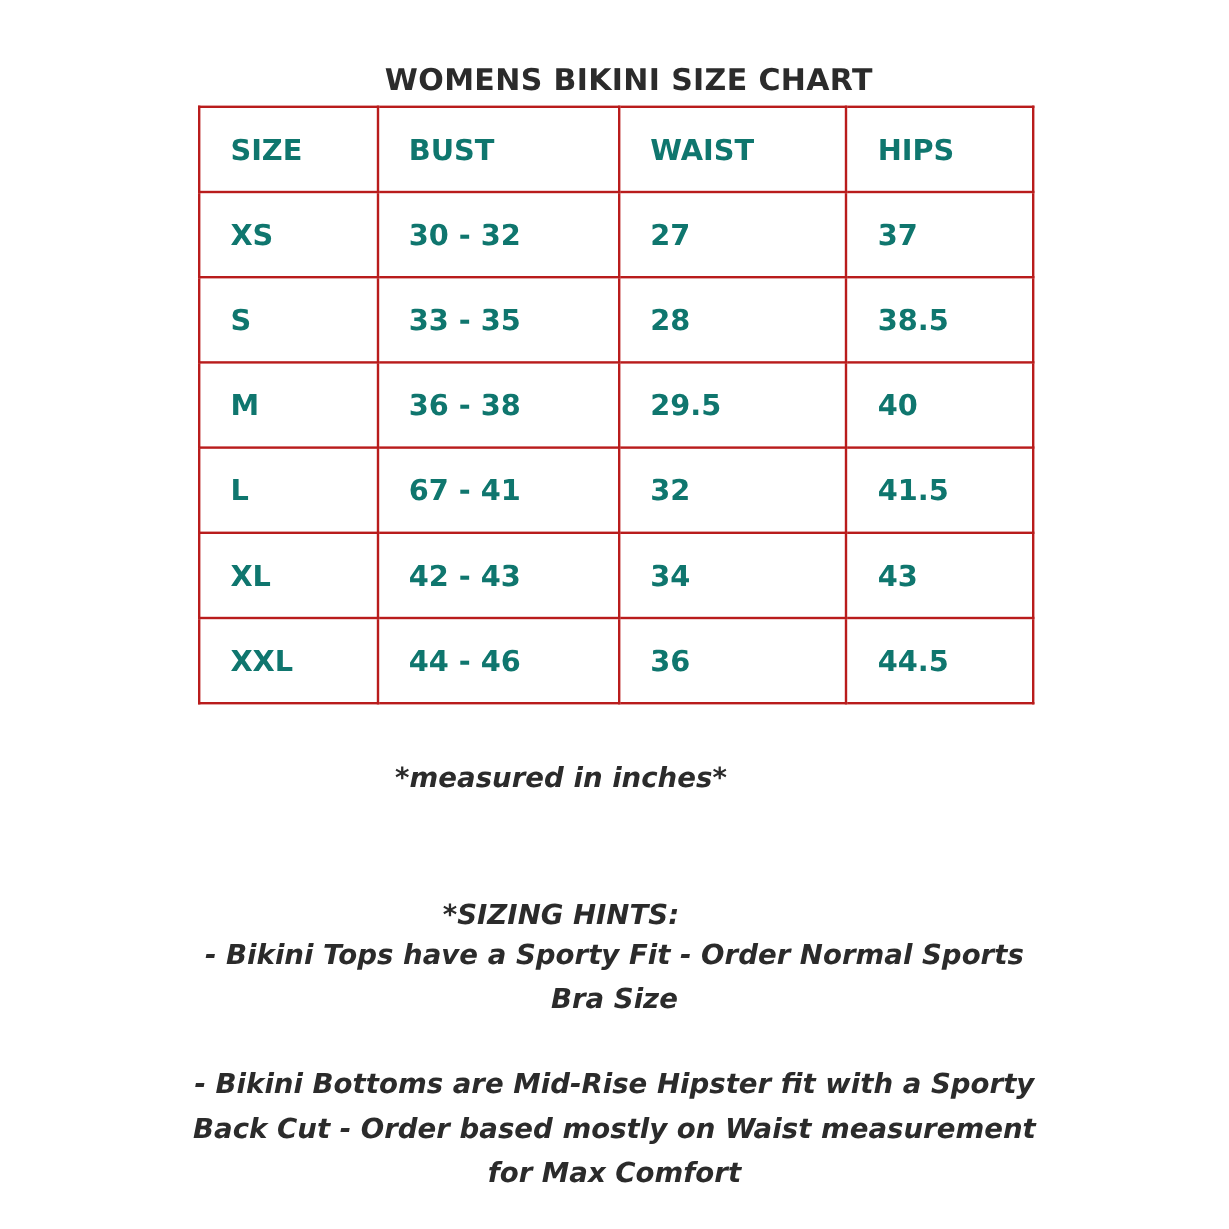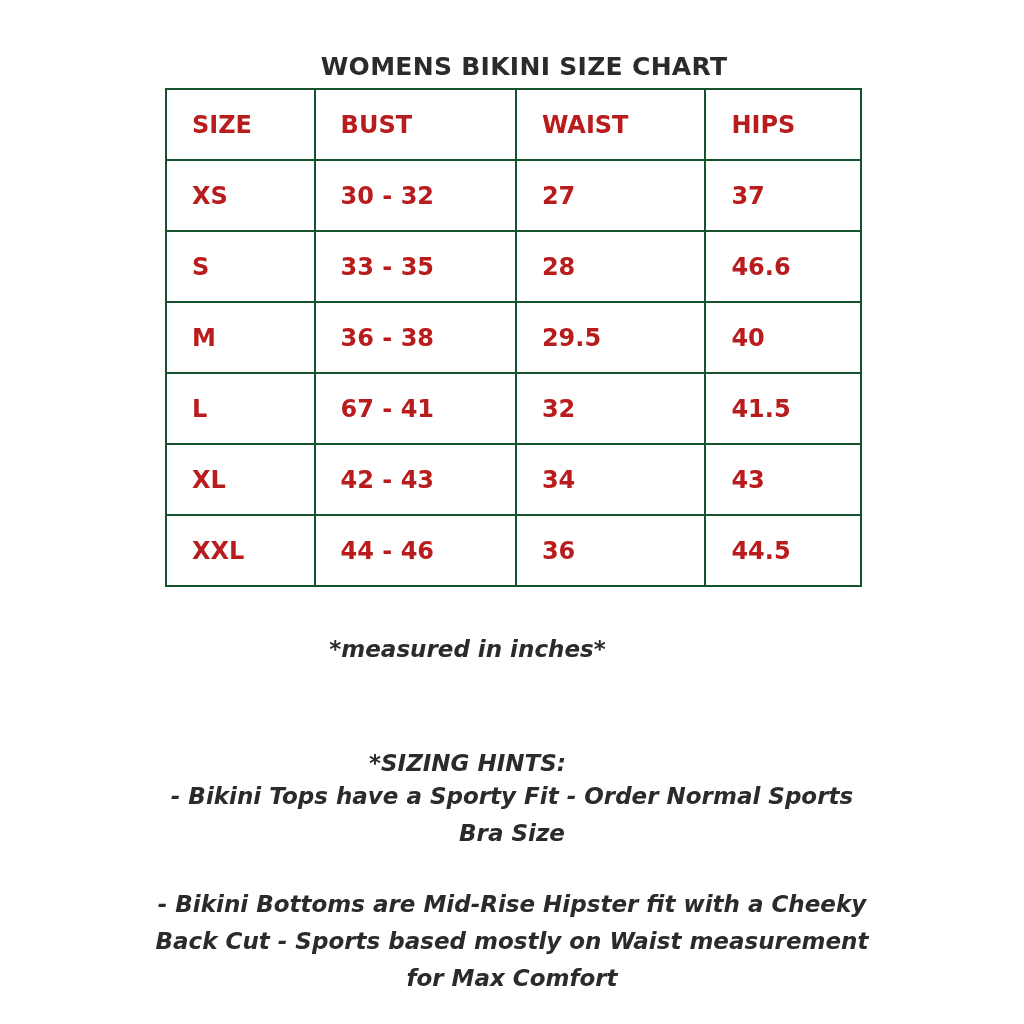--- a/index.html
+++ b/index.html
@@ -2,22 +2,22 @@
 <html><head>
   <meta charset="utf-8">
   <style>
     html, body { margin: 0; padding: 0; background: #ffffff; }
     body { width: 1024px; height: 1024px; position: relative; overflow: hidden;
            font-family: "DejaVu Sans", sans-serif; color: #2b2b2b; }
     .title { position: absolute; top: 52px; left: 0; width: 1024px; text-align: center;
              font-size: 25px; font-weight: bold; letter-spacing: 0.3px; font-family: "DejaVu Sans", sans-serif; margin-left: 12px; }
     table.size { position: absolute; left: 165px; top: 88px; border-collapse: collapse;
                  width: 697px; }
-    table.size td, table.size th { border: 2px solid #14532d; height: 69px; padding: 0 0 0 25px;
-                 text-align: left; font-size: 24px; font-weight: bold; color: #b91c1c;
+    table.size td, table.size th { border: 2px solid #b91c1c; height: 69px; padding: 0 0 0 25px;
+                 text-align: left; font-size: 24px; font-weight: bold; color: #0f766e;
                  font-family: "DejaVu Sans", sans-serif; }
     col.c0 { width: 149px; } col.c1 { width: 202px; } col.c2 { width: 190px; } col.c3 { width: 156px; }
     .notes { position: absolute; left: 0; width: 935px; text-align: center; font-style: italic;
              font-weight: bold; font-size: 23px; color: #2b2b2b; font-family: "DejaVu Sans", sans-serif; }
     .unit { top: 636px; }
     .hints-title { top: 706px; margin-top: 44px; }
     .hint1 { top: 778px; line-height: 37px; left: 150px; width: 724px; }
     .hint2 { top: 886px; line-height: 37px; left: 150px; width: 724px; }
   </style>
 </head>
@@ -42,21 +42,21 @@
   <tr>
     <td>XS</td>
     <td>30 - 32</td>
     <td>27</td>
     <td>37</td>
   </tr>
   <tr>
     <td>S</td>
     <td>33 - 35</td>
     <td>28</td>
-    <td>46.6</td>
+    <td>38.5</td>
   </tr>
   <tr>
     <td>M</td>
     <td>36 - 38</td>
     <td>29.5</td>
     <td>40</td>
   </tr>
   <tr>
     <td>L</td>
     <td>67 - 41</td>
@@ -74,13 +74,13 @@
     <td>44 - 46</td>
     <td>36</td>
     <td>44.5</td>
   </tr>
 </tbody>
   </table>
 
 <div class="notes unit">*measured in inches*</div>
 <div class="notes hints-title">*SIZING HINTS:</div>
 <div class="notes hint1">- Bikini Tops have a Sporty Fit - Order Normal Sports Bra Size</div>
-<div class="notes hint2">- Bikini Bottoms are Mid-Rise Hipster fit with a Cheeky Back Cut - Sports based mostly on Waist measurement for Max Comfort</div>
+<div class="notes hint2">- Bikini Bottoms are Mid-Rise Hipster fit with a Sporty Back Cut - Order based mostly on Waist measurement for Max Comfort</div>
 
 </body></html>

